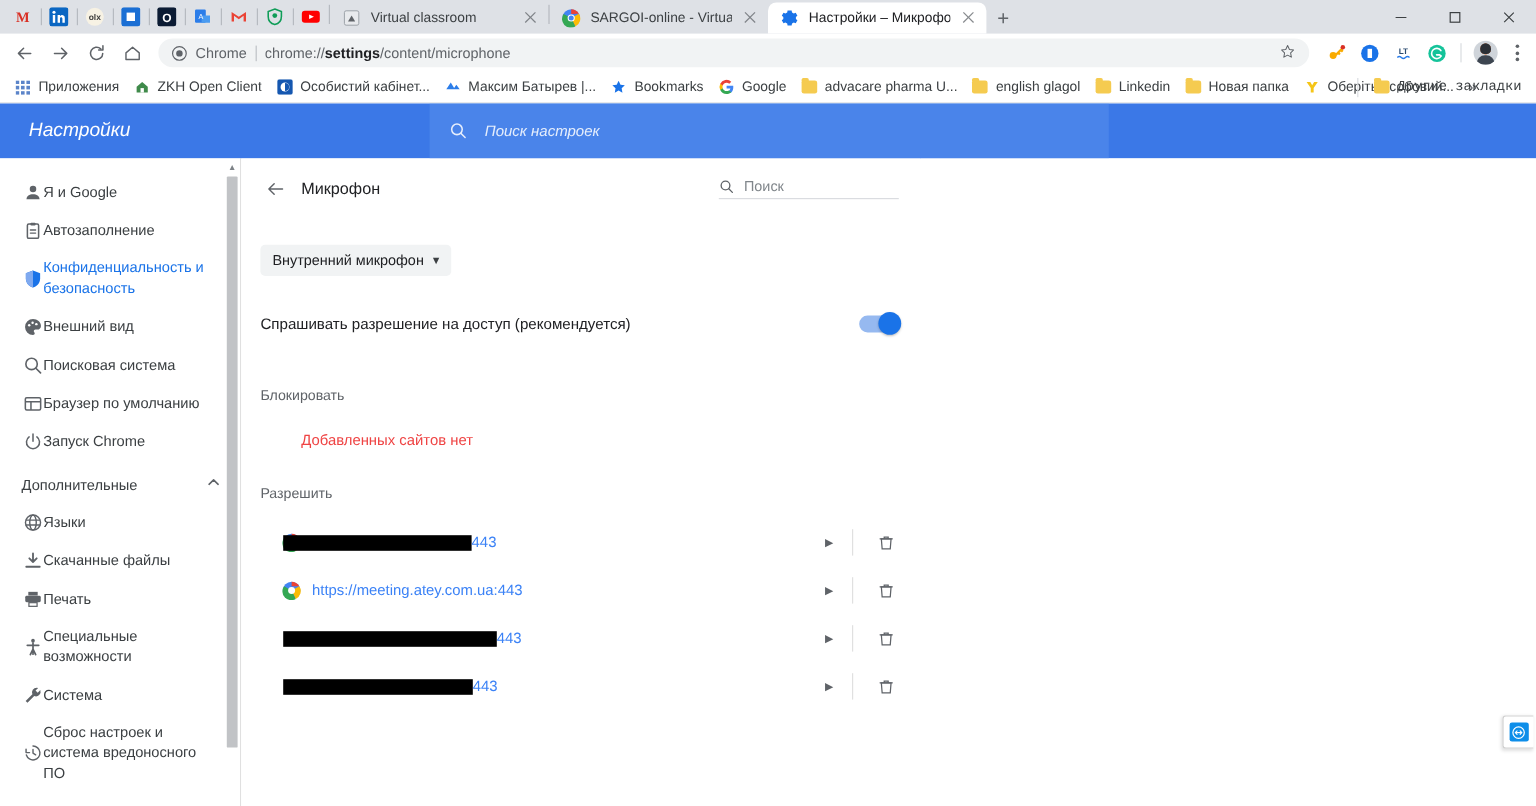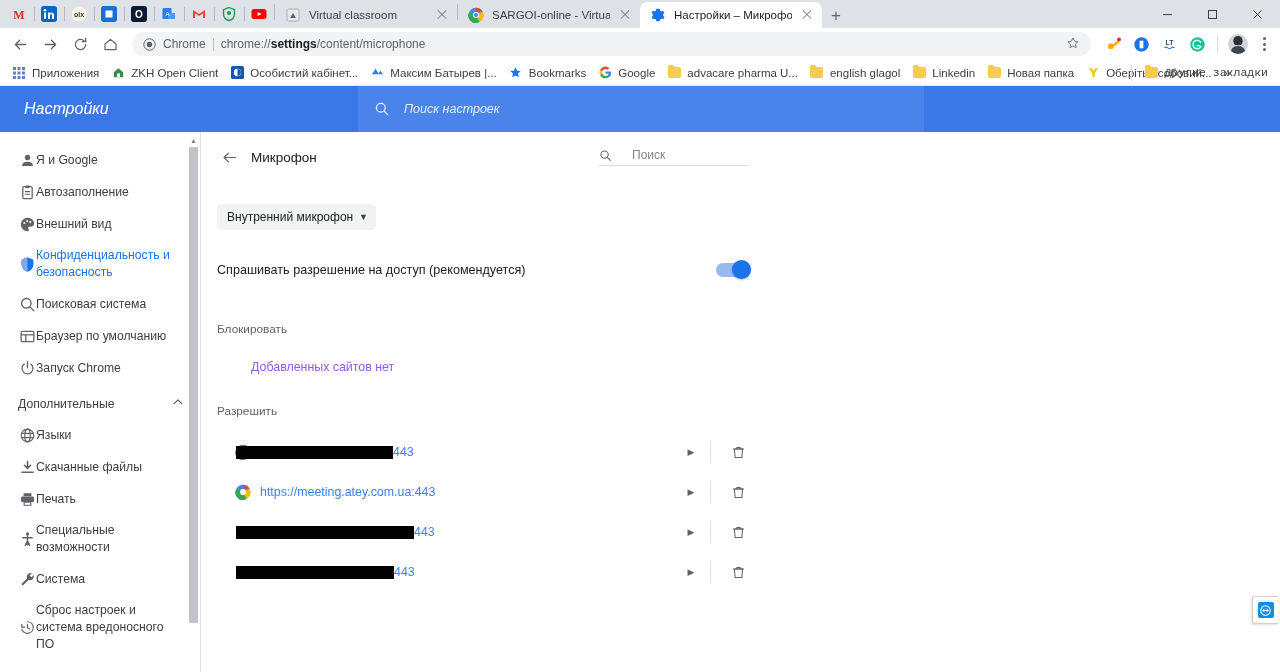--- a/index.html
+++ b/index.html
@@ -177,21 +177,21 @@
   }
   .right-gutter { flex: 1; background: #ffffff; position: relative; }
 
   .content-head {
     display: flex; align-items: center; height: 50px; padding: 0 18px 0 14px;
   }
   .back-arrow { width: 28px; height: 28px; display: flex; align-items: center;
                 justify-content: center; color: #5f6368; flex: none; }
   .content-title { font-size: 13.5px; color: #202124; margin-left: 8px; flex: 1; }
   .search-mini {
-    display: flex; align-items: center; gap: 20px; width: 150px;
+    display: flex; align-items: center; gap: 8px; width: 150px;
     border-bottom: 1px solid #dadce0; padding-bottom: 3px; color: #5f6368; font-size: 12px;
   }
   .search-mini span { color: #80868b; }
 
   .device-select {
     margin: 22px 0 0 16px; display: inline-flex; align-items: center; gap: 0;
     background: #f1f3f4; border-radius: 4px; height: 26px; padding: 0 8px 0 10px;
     font-size: 12px; color: #202124; max-width: 164px;
   }
   .device-select .ds-text {
@@ -209,21 +209,21 @@
   .toggle::after {
     content: ""; position: absolute; right: -2px; top: -3px; width: 19px; height: 19px;
     border-radius: 50%; background: #1a73e8;
     box-shadow: 0 1px 2px rgba(0,0,0,.25);
   }
 
   .section-label {
     font-size: 11.8px; color: #5f6368; margin: 30px 0 0 16px;
   }
   .empty-text {
-    font-size: 12.4px; color: #8b5cf6; margin: 24px 0 0 50px;
+    font-size: 12.4px; color: #ef4444; margin: 24px 0 0 50px;
   }
 
   .site-list { margin-top: 14px; }
   .site-row {
     display: flex; align-items: center; height: 40px; margin: 0 16px 0 34px;
     position: relative;
   }
   .site-ico { width: 16px; height: 16px; flex: none; margin-right: 9px; }
   .site-name { flex: 1; font-size: 12.4px; color: #3b82f6; display: flex; align-items: center; }
   .redact { display: inline-block; height: 13px; background: #000000; }
@@ -595,40 +595,40 @@
           <span class="nav-ico">
             <svg width="17" height="17" viewBox="0 0 20 20">
               <rect x="4.5" y="3.2" width="11" height="14" rx="1.4" fill="none" stroke="currentColor" stroke-width="1.5"></rect>
               <rect x="7.5" y="1.8" width="5" height="2.8" rx="0.8" fill="currentColor"></rect>
               <path d="M7.4 9h5.2M7.4 12h5.2" stroke="currentColor" stroke-width="1.3" stroke-linecap="round"></path>
             </svg>
           </span>
           <span class="nav-label">Автозаполнение</span>
         </div>
 
+        <div class="nav-item selected">
+          <span class="nav-ico">
+            <svg width="17" height="17" viewBox="0 0 20 20">
+                <path d="M10 1.6l7 2.8v5.2c0 4.3-2.9 7.7-7 8.8-4.1-1.1-7-4.5-7-8.8V4.4z" fill="currentColor"></path>
+                <path d="M10 1.6v16.8c-4.1-1.1-7-4.5-7-8.8V4.4z" fill="#7fa9ef"></path>
+              </svg>
+          </span>
+          <span class="nav-label">Конфиденциальность и безопасность</span>
+        </div>
+
         <div class="nav-item">
           <span class="nav-ico">
             <svg width="17" height="17" viewBox="0 0 20 20">
                 <path d="M10 2.2a7.8 7.8 0 0 0 0 15.6c1 0 1.7-.7 1.7-1.6 0-.4-.2-.8-.5-1.1-.3-.3-.4-.6-.4-1 0-.9.7-1.6 1.6-1.6h1.9c2 0 3.5-1.6 3.5-3.6 0-3.6-3.5-6.7-7.8-6.7z" fill="currentColor"></path>
                 <circle cx="6.3" cy="8.2" r="1.2" fill="#fff"></circle>
                 <circle cx="9.6" cy="5.8" r="1.2" fill="#fff"></circle>
                 <circle cx="13.3" cy="7.2" r="1.2" fill="#fff"></circle>
               </svg>
           </span>
           <span class="nav-label">Внешний вид</span>
-        </div>
-
-        <div class="nav-item selected">
-          <span class="nav-ico">
-            <svg width="17" height="17" viewBox="0 0 20 20">
-                <path d="M10 1.6l7 2.8v5.2c0 4.3-2.9 7.7-7 8.8-4.1-1.1-7-4.5-7-8.8V4.4z" fill="currentColor"></path>
-                <path d="M10 1.6v16.8c-4.1-1.1-7-4.5-7-8.8V4.4z" fill="#7fa9ef"></path>
-              </svg>
-          </span>
-          <span class="nav-label">Конфиденциальность и безопасность</span>
         </div>
 
         <div class="nav-item">
           <span class="nav-ico">
             <svg width="17" height="17" viewBox="0 0 20 20">
                 <circle cx="8.6" cy="8.6" r="5.6" fill="none" stroke="currentColor" stroke-width="1.6"></circle>
                 <path d="M12.8 12.8L17.4 17.4" stroke="currentColor" stroke-width="1.6" stroke-linecap="round"></path>
               </svg>
           </span>
           <span class="nav-label">Поисковая система</span>

